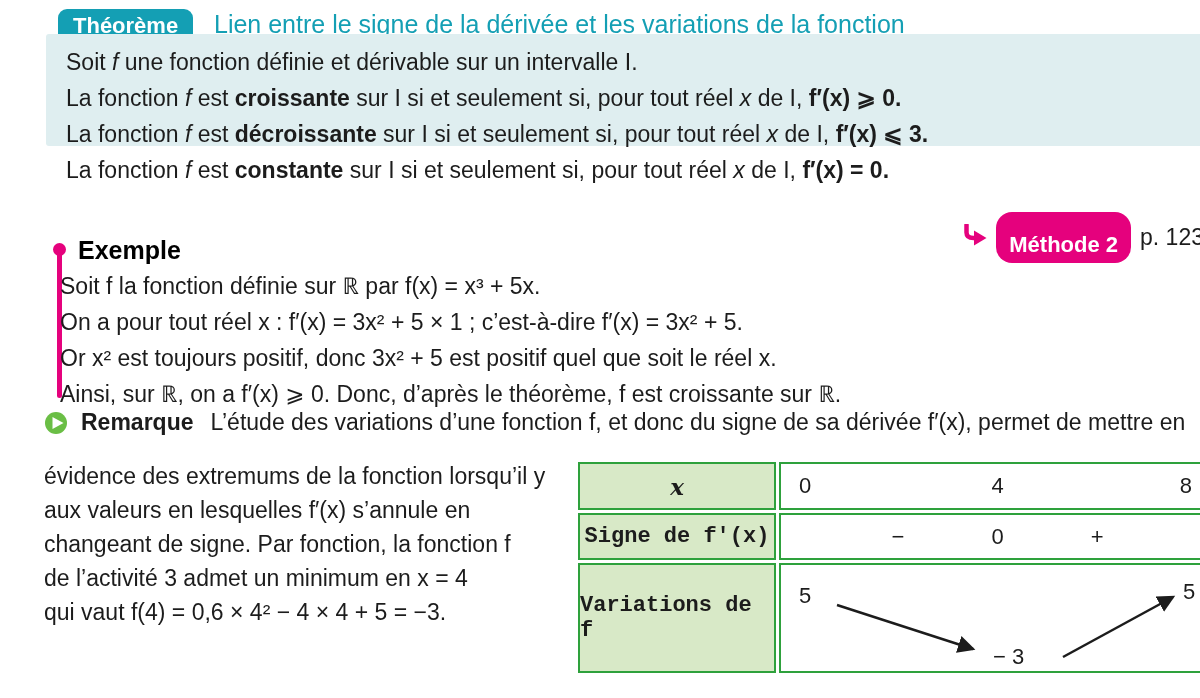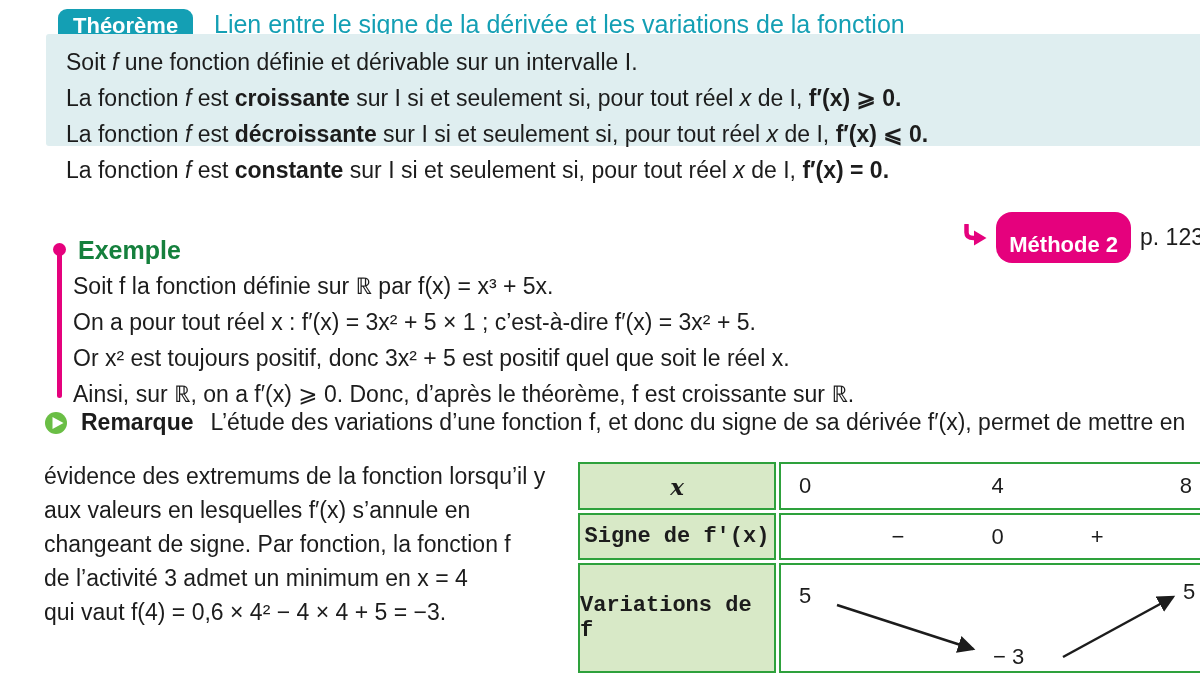--- a/index.html
+++ b/index.html
@@ -22,23 +22,23 @@
            justify-content:flex-end;align-items:center;gap:9px;}
   .m-badge{background:#e5017d;color:#fff;font-weight:bold;font-size:22px;
            padding:20px 13px 5px;border-radius:16px;}
   .m-page{font-size:23px;}
 
   
   .ex-bullet{position:absolute;left:17px;top:243px;width:13px;height:13px;
              border-radius:50%;background:#e5017d;}
   .ex-rule{position:absolute;left:21px;top:252px;width:5px;height:146px;
            border-radius:3px;background:#e5017d;}
-  .ex-heading{position:absolute;left:42px;top:236px;margin:0;color:#15803d;
+  .ex-heading{position:absolute;left:42px;top:236px;margin:0;color:#000000;
               font-size:25px;font-weight:bold;}
-  .ex-body{position:absolute;left:37px;top:268px;width:900px;}
+  .ex-body{position:absolute;left:24px;top:268px;width:900px;}
   .example-text{font-size:23px;line-height:36px;}
 
   
   .remark-line1{position:absolute;left:8px;top:409px;width:1190px;display:flex;
                 align-items:center;gap:13px;font-size:23px;}
   .remark-label{font-weight:bold;margin-right:4px;}
   .remark-col{position:absolute;left:8px;top:459px;width:530px;}
   .remark-text{font-size:23px;line-height:34px;}
   .play{display:inline-flex;}
 
@@ -64,21 +64,21 @@
 
 <div class="page">
 
   <div class="badge">Théorème</div>
   <h1 class="title">Lien entre le signe de la dérivée et les variations de la fonction</h1>
 
   <div class="theorem-box">
     <div id="theorem-lines">
         <div class="theorem-text"><span>Soit </span><span class="i">f</span><span> une fonction définie et dérivable sur un intervalle I.</span></div>
         <div class="theorem-text"><span>La fonction </span><span class="i">f</span><span> est </span><span class="b">croissante</span><span> sur I si et seulement si, pour tout réel </span><span class="i">x</span><span> de I, </span><span class="b">f′(x) ⩾ 0.</span></div>
-        <div class="theorem-text"><span>La fonction </span><span class="i">f</span><span> est </span><span class="b">décroissante</span><span> sur I si et seulement si, pour tout réel </span><span class="i">x</span><span> de I, </span><span class="b">f′(x) ⩽ 0.</span></div>
+        <div class="theorem-text"><span>La fonction </span><span class="i">f</span><span> est </span><span class="b">décroissante</span><span> sur I si et seulement si, pour tout réel </span><span class="i">x</span><span> de I, </span><span class="b">f′(x) ⩽ 3.</span></div>
         <div class="theorem-text"><span>La fonction </span><span class="i">f</span><span> est </span><span class="b">constante</span><span> sur I si et seulement si, pour tout réel </span><span class="i">x</span><span> de I, </span><span class="b">f′(x) = 0.</span></div>
       </div>
   </div>
 
   <div class="methode">
     <span class="m-arrow">
       <svg width="25" height="23" viewBox="0 0 25 23">
         <path d="M4.5 1 v7.5 q0 5.5 7 5.5 h2" fill="none" stroke="#e5017d" stroke-width="4.5" stroke-linecap="round"></path>
         <polygon points="12,6.5 24.5,14 12,21.5" fill="#e5017d"></polygon>
       </svg>

